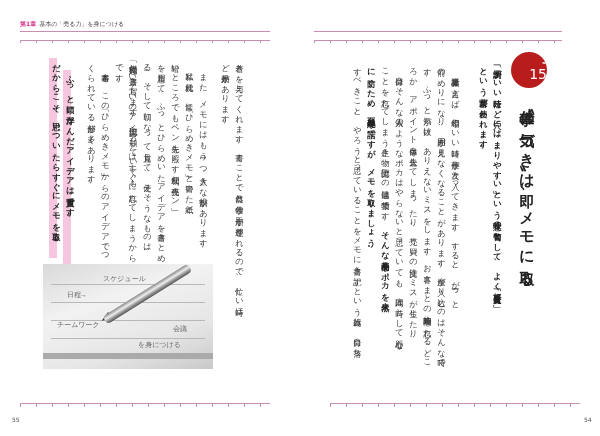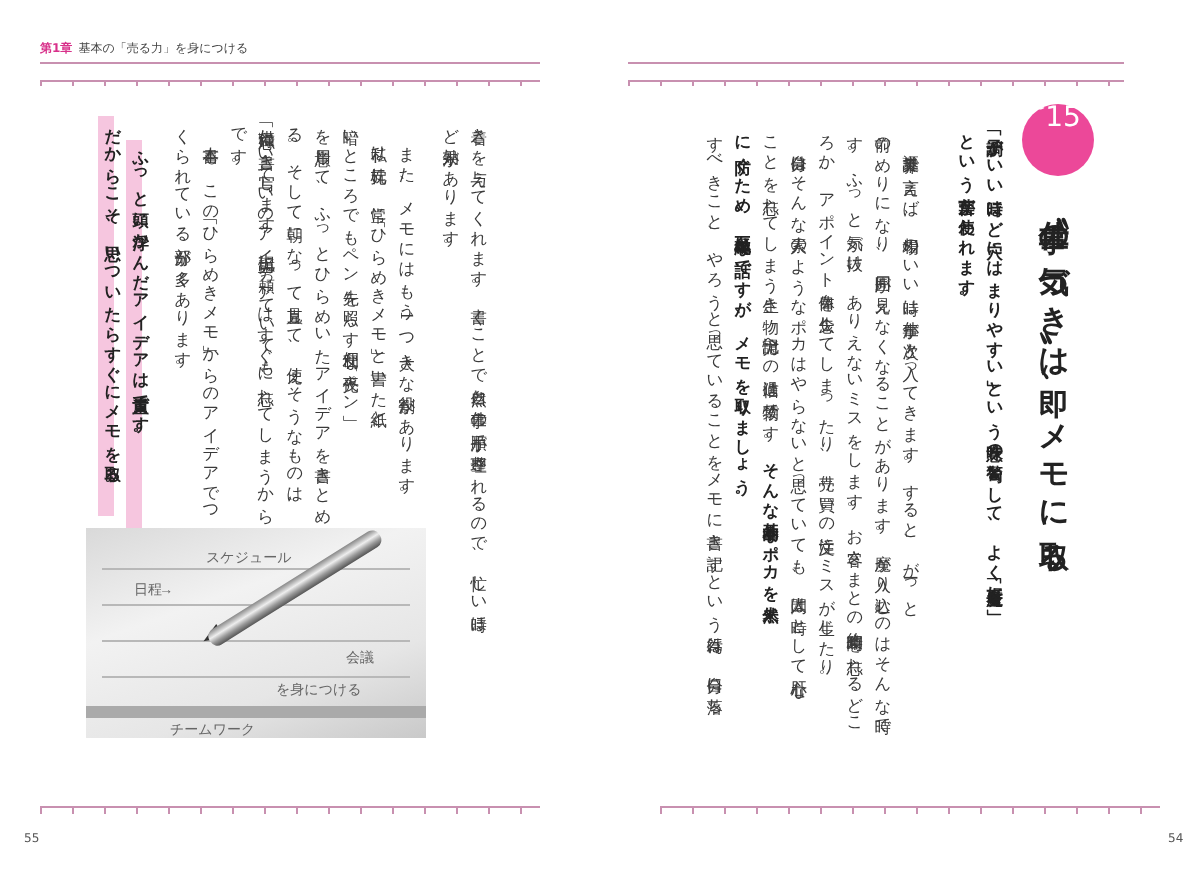--- a/index.html
+++ b/index.html
@@ -23,22 +23,22 @@
 
   .vtext {
     position: absolute; writing-mode: vertical-rl; font-size: 8.2px; line-height: 13.4px;
     letter-spacing: 0.6px; color: #3a3a3a; white-space: pre-wrap;
   }
   .bold { font-family: "DejaVu Sans", sans-serif; font-weight: bold; color: #222; }
   .highlight { background: linear-gradient(to left, transparent 40%, #f6c6df 40%); }
 
   .title-badge {
     position: absolute; left: 211px; top: 52px; width: 36px; height: 36px; border-radius: 50%;
-    background: #ec4899; color: #fff; font-family: "DejaVu Sans", sans-serif; font-size: 14px;
-    display: flex; flex-direction: row; align-items: flex-start; justify-content: center; line-height: 1;
+    background: #b91c1c; color: #fff; font-family: "DejaVu Sans", sans-serif; font-size: 14px;
+    display: flex; flex-direction: column; align-items: flex-end; justify-content: center; line-height: 1;
   }
   .title-badge .pen { font-size: 6px; margin-bottom: 1px; }
 
   .title-text {
     position: absolute; left: 217px; top: 96px; writing-mode: vertical-rl;
     font-family: "DejaVu Sans", sans-serif; font-weight: bold; font-size: 15px; letter-spacing: 2px;
     color: #222;
   }
 
   .photo {
@@ -86,21 +86,21 @@
   <div class="vtext" style="left:84px; top:58px; height:200px;">くられている部分が多くあります。</div>
 
   <div class="vtext bold highlight" style="left:63px; top:70px; height:200px;">ふっと頭に浮かんだアイデアは貴重です。</div>
   <div class="vtext bold highlight" style="left:49px; top:58px; height:200px;">だからこそ、思いついたらすぐにメモを取る。</div>
 
   <div class="photo">
     <div class="line" style="top:20px;"></div>
     <div class="line" style="top:38px;"></div>
     <div class="line" style="top:56px;"></div>
     <div class="line" style="top:74px;"></div>
-    <span class="scribble" style="left:42px; top:56px;margin-top:40px;">チームワーク</span>
+    <span class="scribble" style="left:14px; top:56px;">チームワーク</span>
     <span class="scribble" style="left:24px; top:26px;font-family:Liberation Mono, monospace;">日程→</span>
     <span class="scribble" style="left:60px; top:10px;text-align:right;">スケジュール</span>
     <span class="scribble" style="left:130px; top:60px;text-align:center;">会議</span>
     <span class="scribble" style="left:95px; top:76px;">を身につける</span>
     <div class="pen-tip"></div>
     <div class="pen-body"></div>
     <div class="page-edge"></div>
   </div>
 
   <div class="rule" style="left:20px; top:403px; width:250px;"></div>

